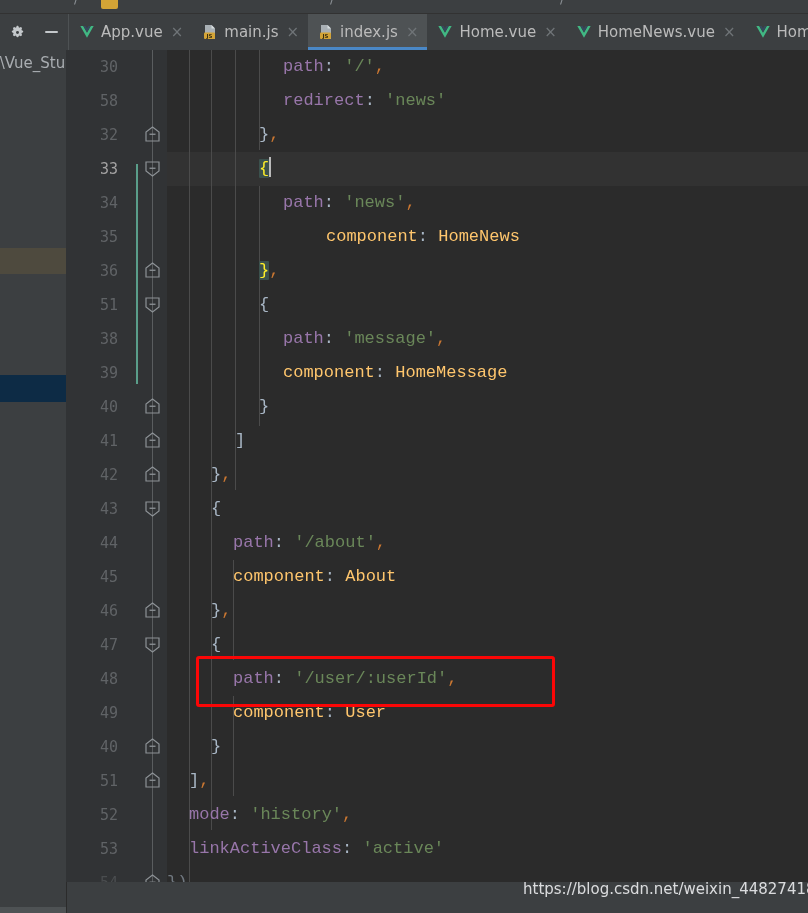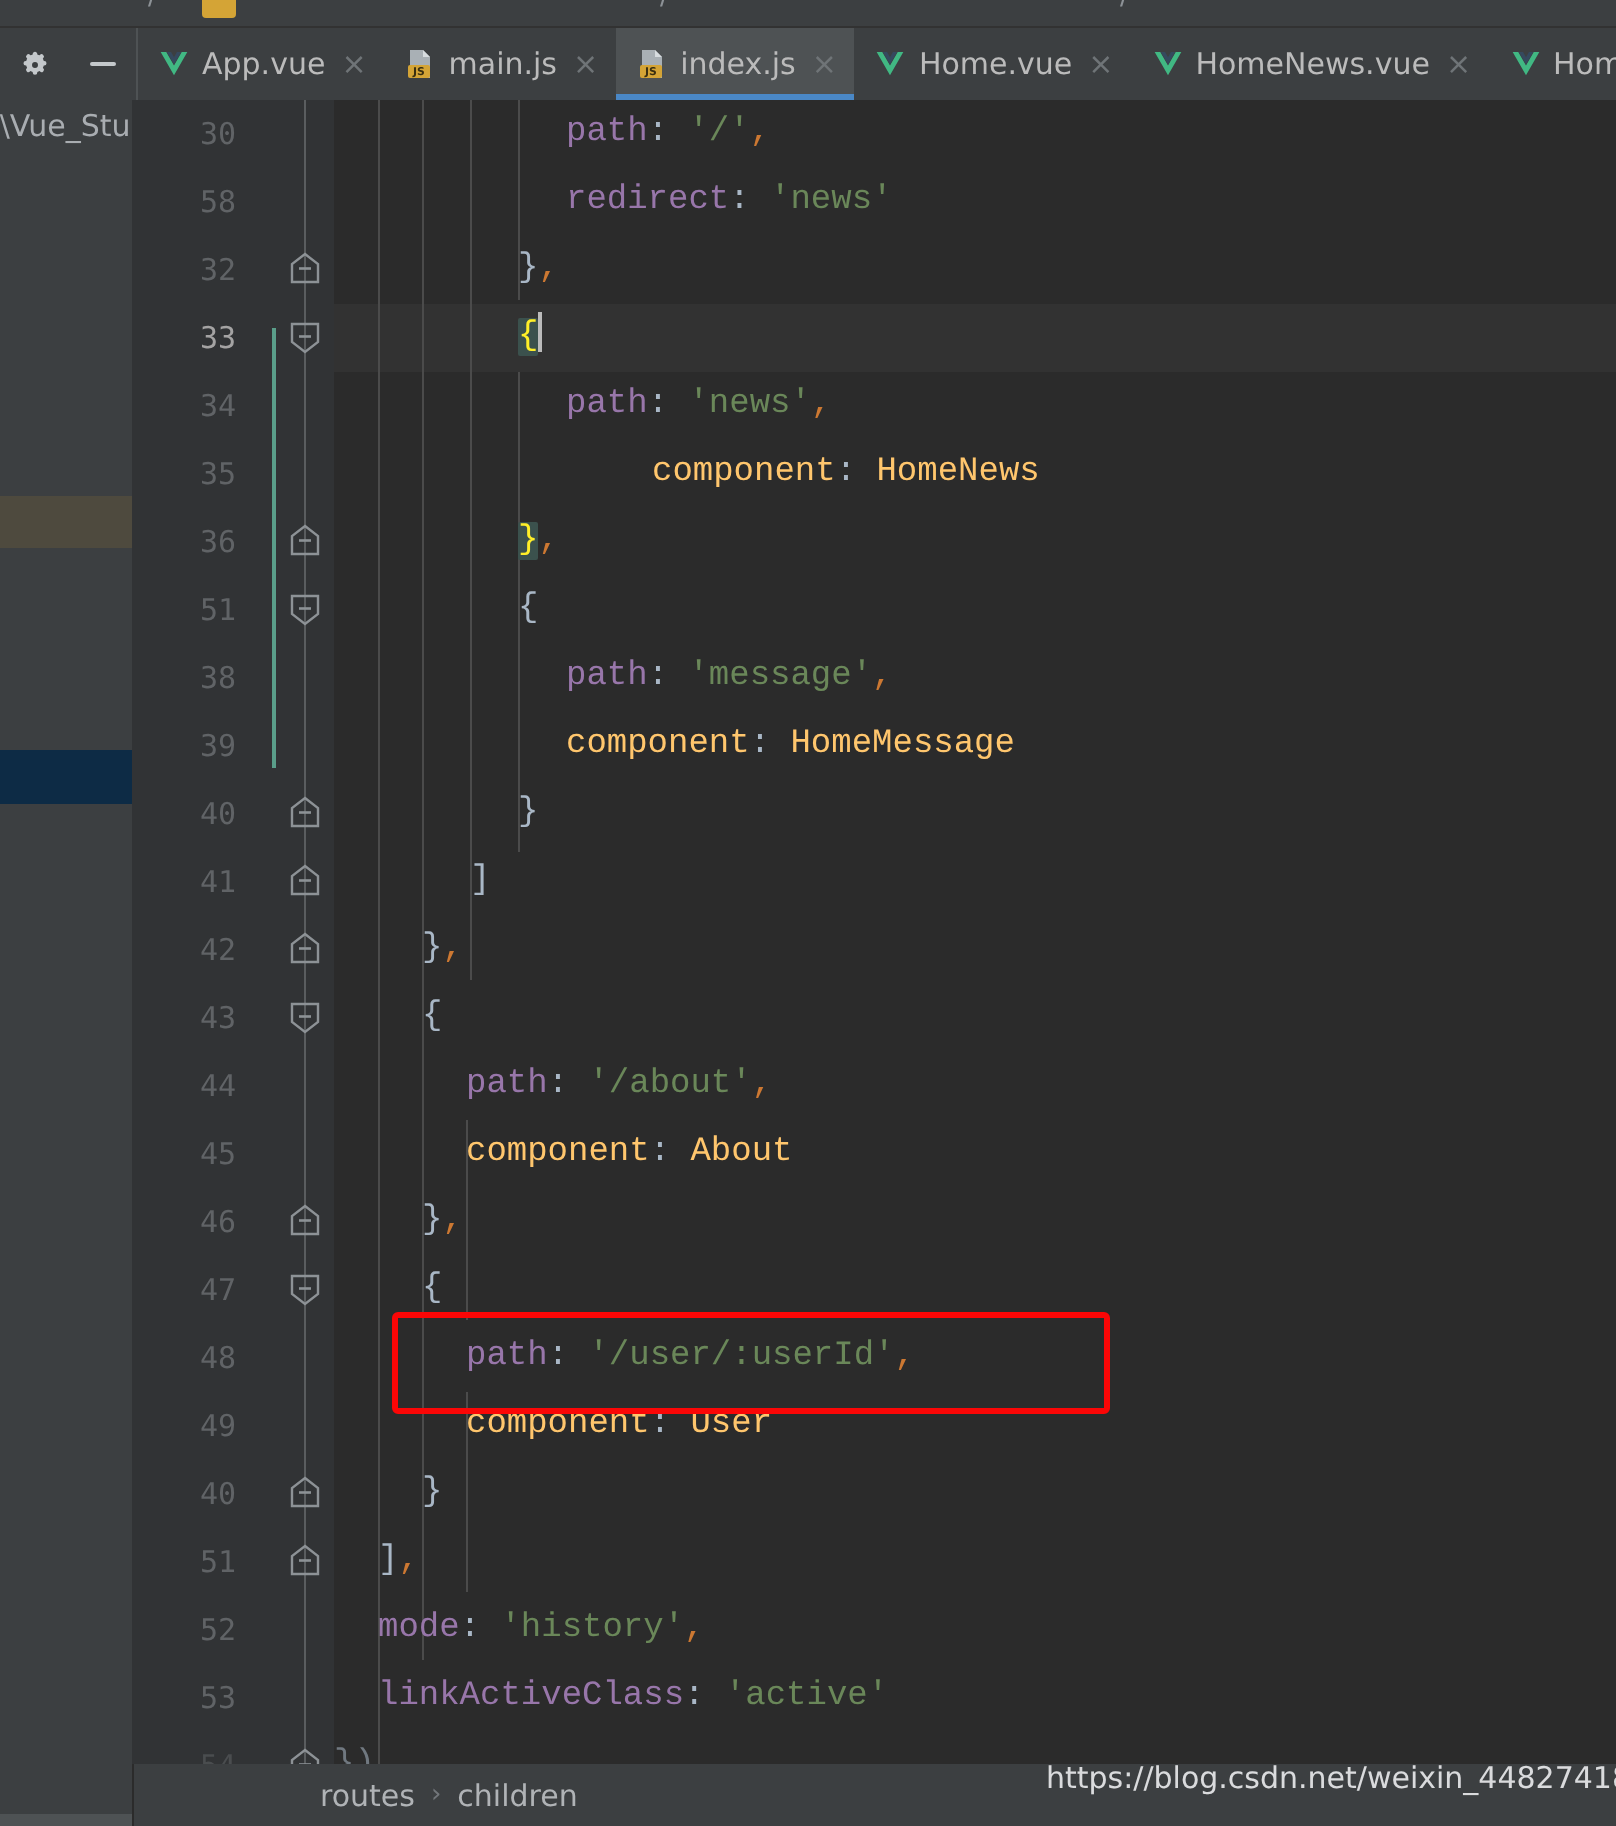--- a/index.html
+++ b/index.html
@@ -472,22 +472,17 @@
         <div class="code-line" style="top: 782px; left: 22px;"><span class="k-prop">linkActiveClass</span><span class="k-punc">:</span><span class="k-punc"> </span><span class="k-str">'active'</span></div>
         <div class="code-line" style="top: 816px; left: 0px; opacity: 0.55;"><span class="k-brace">})</span></div>
       </div>
 
     <div class="red-box" style="left:29px; top:606px; width:359px; height:51px;"></div>
   </div>
 
   <div class="breadcrumbbar">
     <div class="bc-left-pad"></div>
     <div class="bc-bottomchip"></div>
-    <div class="breadcrumbs">
-      <span class="bc-item">routes</span>
-      <span class="bc-sep">›</span>
-      <span class="bc-item">children</span>
-    </div>
   </div>
 
   <div class="watermark">https://blog.csdn.net/weixin_44827418</div>
 
 </div>
 
 </body></html>

